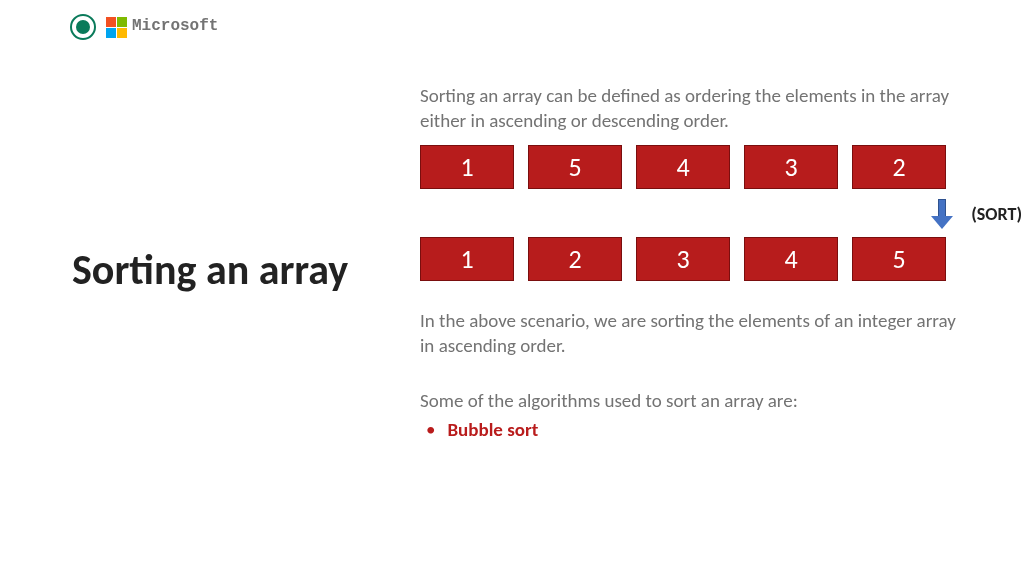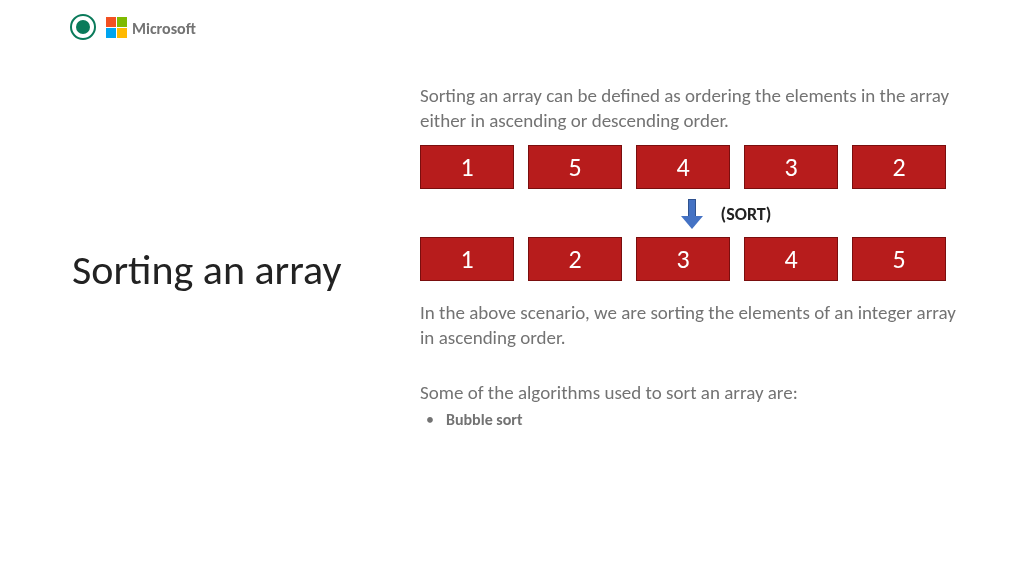--- a/index.html
+++ b/index.html
@@ -30,40 +30,41 @@
       background: #fff;
     }
     .seal-inner {
       width: 14px;
       height: 14px;
       border-radius: 50%;
       background: #0a7a5a;
     }
     .ms-logo {
       display: flex;
-      align-items: flex-end;
+      align-items: flex-start;
       gap: 5px;
+      font-family: Liberation Mono, monospace;
     }
     .ms-squares {
       display: grid;
       grid-template-columns: 10px 10px;
       grid-template-rows: 10px 10px;
       gap: 1px;
     }
     .sq-r { background: #f25022; }
     .sq-g { background: #7fba00; }
     .sq-b { background: #00a4ef; }
     .sq-y { background: #ffb900; }
     .ms-text { color: #737373; font-size: 16px; font-weight: 600; }
     .slide-title {
       position: absolute;
       left: 72px;
       top: 246px;
       font-size: 42px;
-      font-weight: 400;
+      font-weight: 700;
       color: #222;
       line-height: 1.15;
       width: 300px;
     }
     .content {
       position: absolute;
       left: 420px;
       top: 84px;
       width: 550px;
     }
@@ -85,25 +86,25 @@
       border: 1px solid #7a0e0e;
       color: #fff;
       font-size: 26px;
       display: flex;
       align-items: center;
       justify-content: center;
     }
     .sort-label-row {
       display: flex;
       align-items: center;
-      justify-content: center;
+      justify-content: flex-end;
       gap: 20px;
       margin: 4px 0 8px 0;
       position: relative;
-      left: 32px;
+      left: 52px;
     }
     .arrow-down {
       width: 18px;
       height: 30px;
       position: relative;
     }
     .arrow-stem {
       position: absolute;
       left: 5px;
       top: 0;
@@ -120,30 +121,30 @@
       height: 0;
       border-left: 11px solid transparent;
       border-right: 11px solid transparent;
       border-top: 13px solid #4472c4;
     }
     .sort-text {
       font-weight: bold;
       font-size: 18px;
       color: #222;
     }
-    .para2 { margin-top: 20px; }
+    .para2 { margin-top: 28px; }
     .para3 { margin-top: 30px; margin-bottom: 4px; }
     .algo-list {
       list-style: none;
       padding-left: 6px;
     }
     .algo-list li {
-      font-size: 16px;
+      font-size: 19px;
       font-weight: bold;
-      color: #737373;
+      color: #b91c1c;
       line-height: 1.35;
     }
     .algo-list li::before {
       content: "•";
       margin-right: 12px;
       font-weight: normal;
     }
   </style>
 </head>
 <body>

